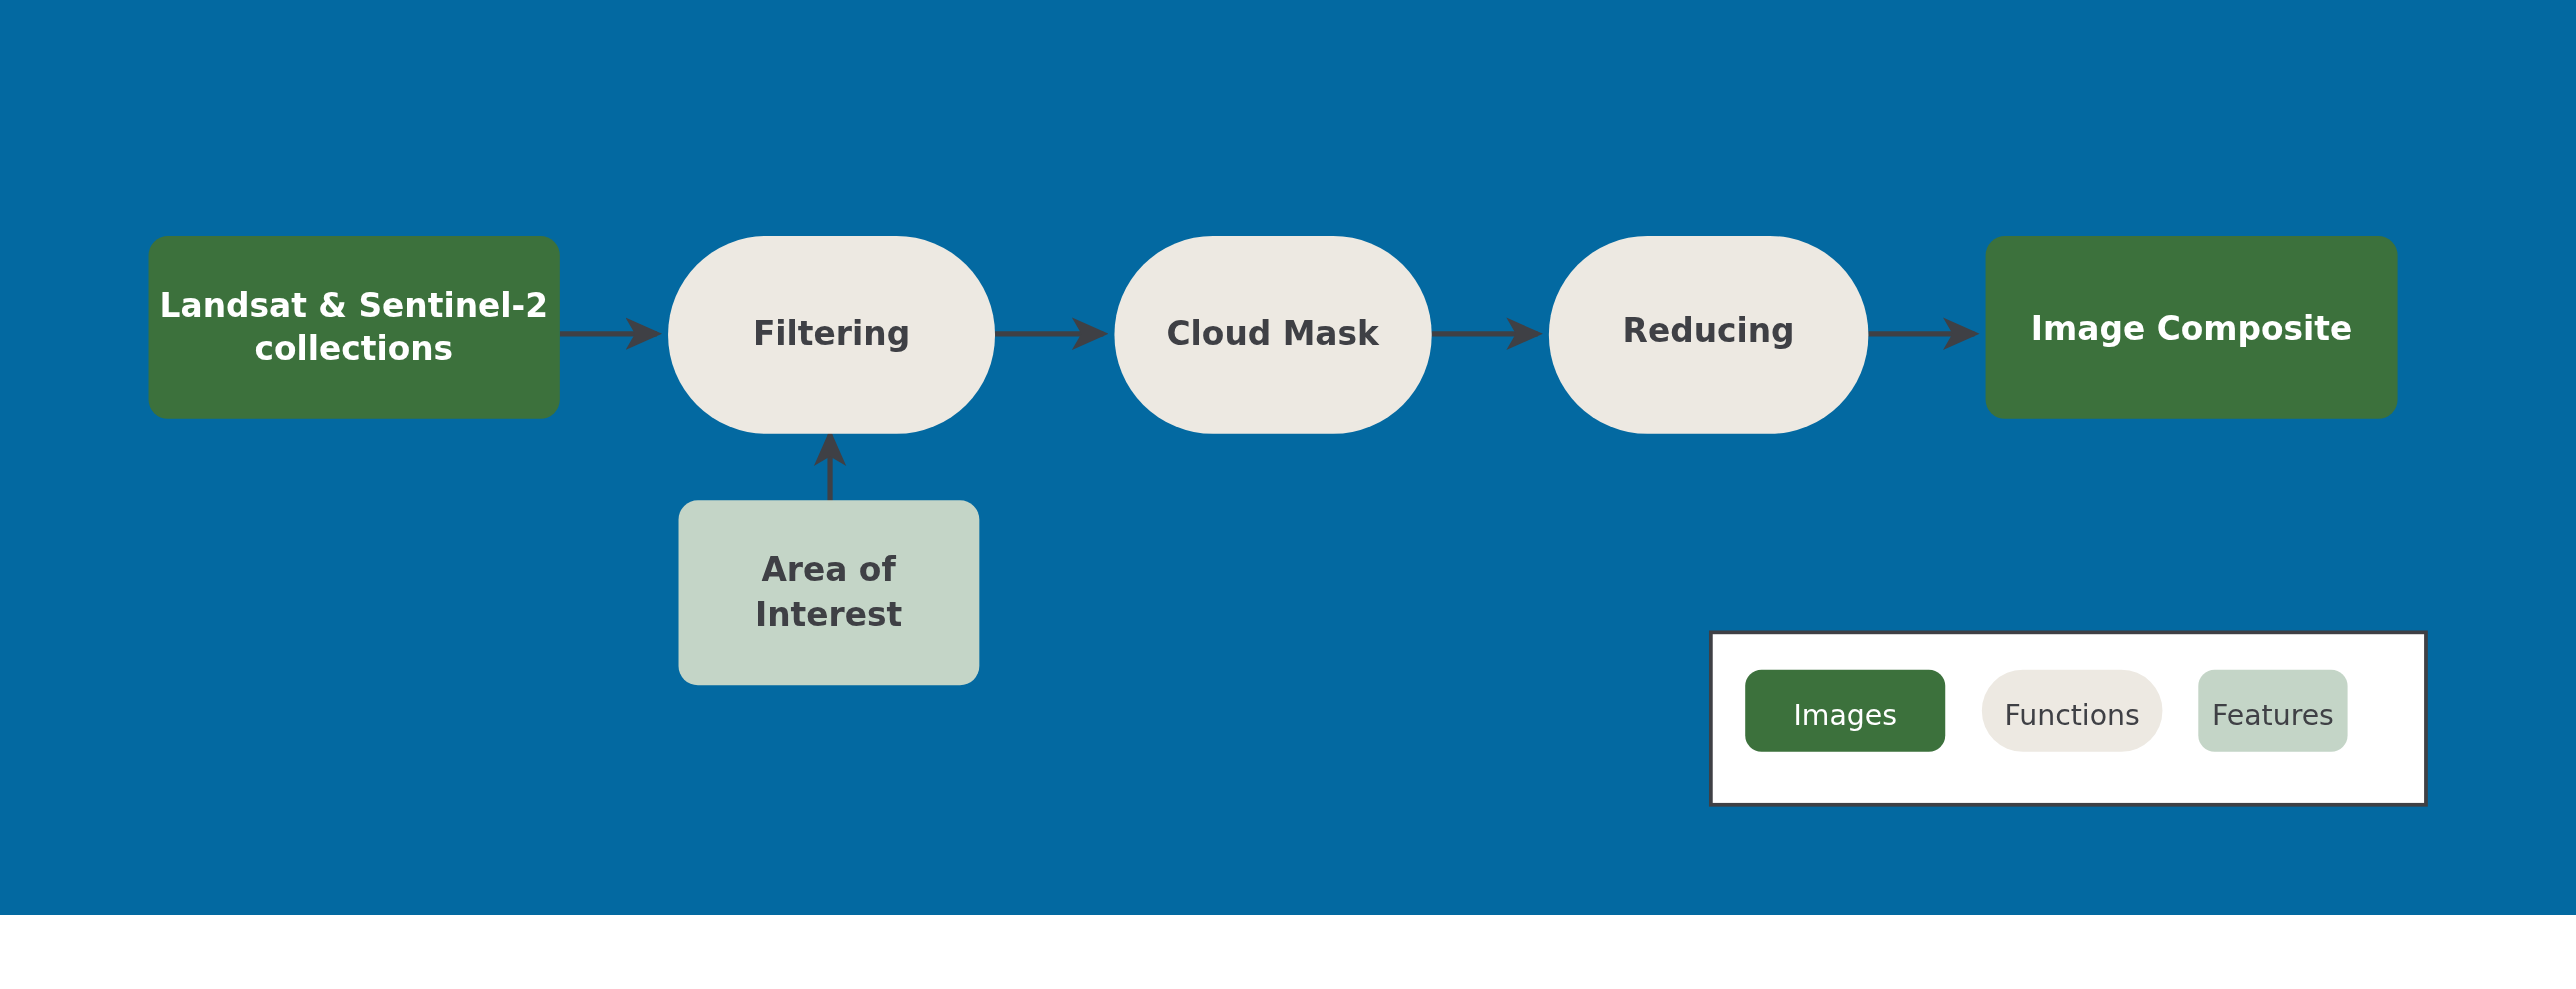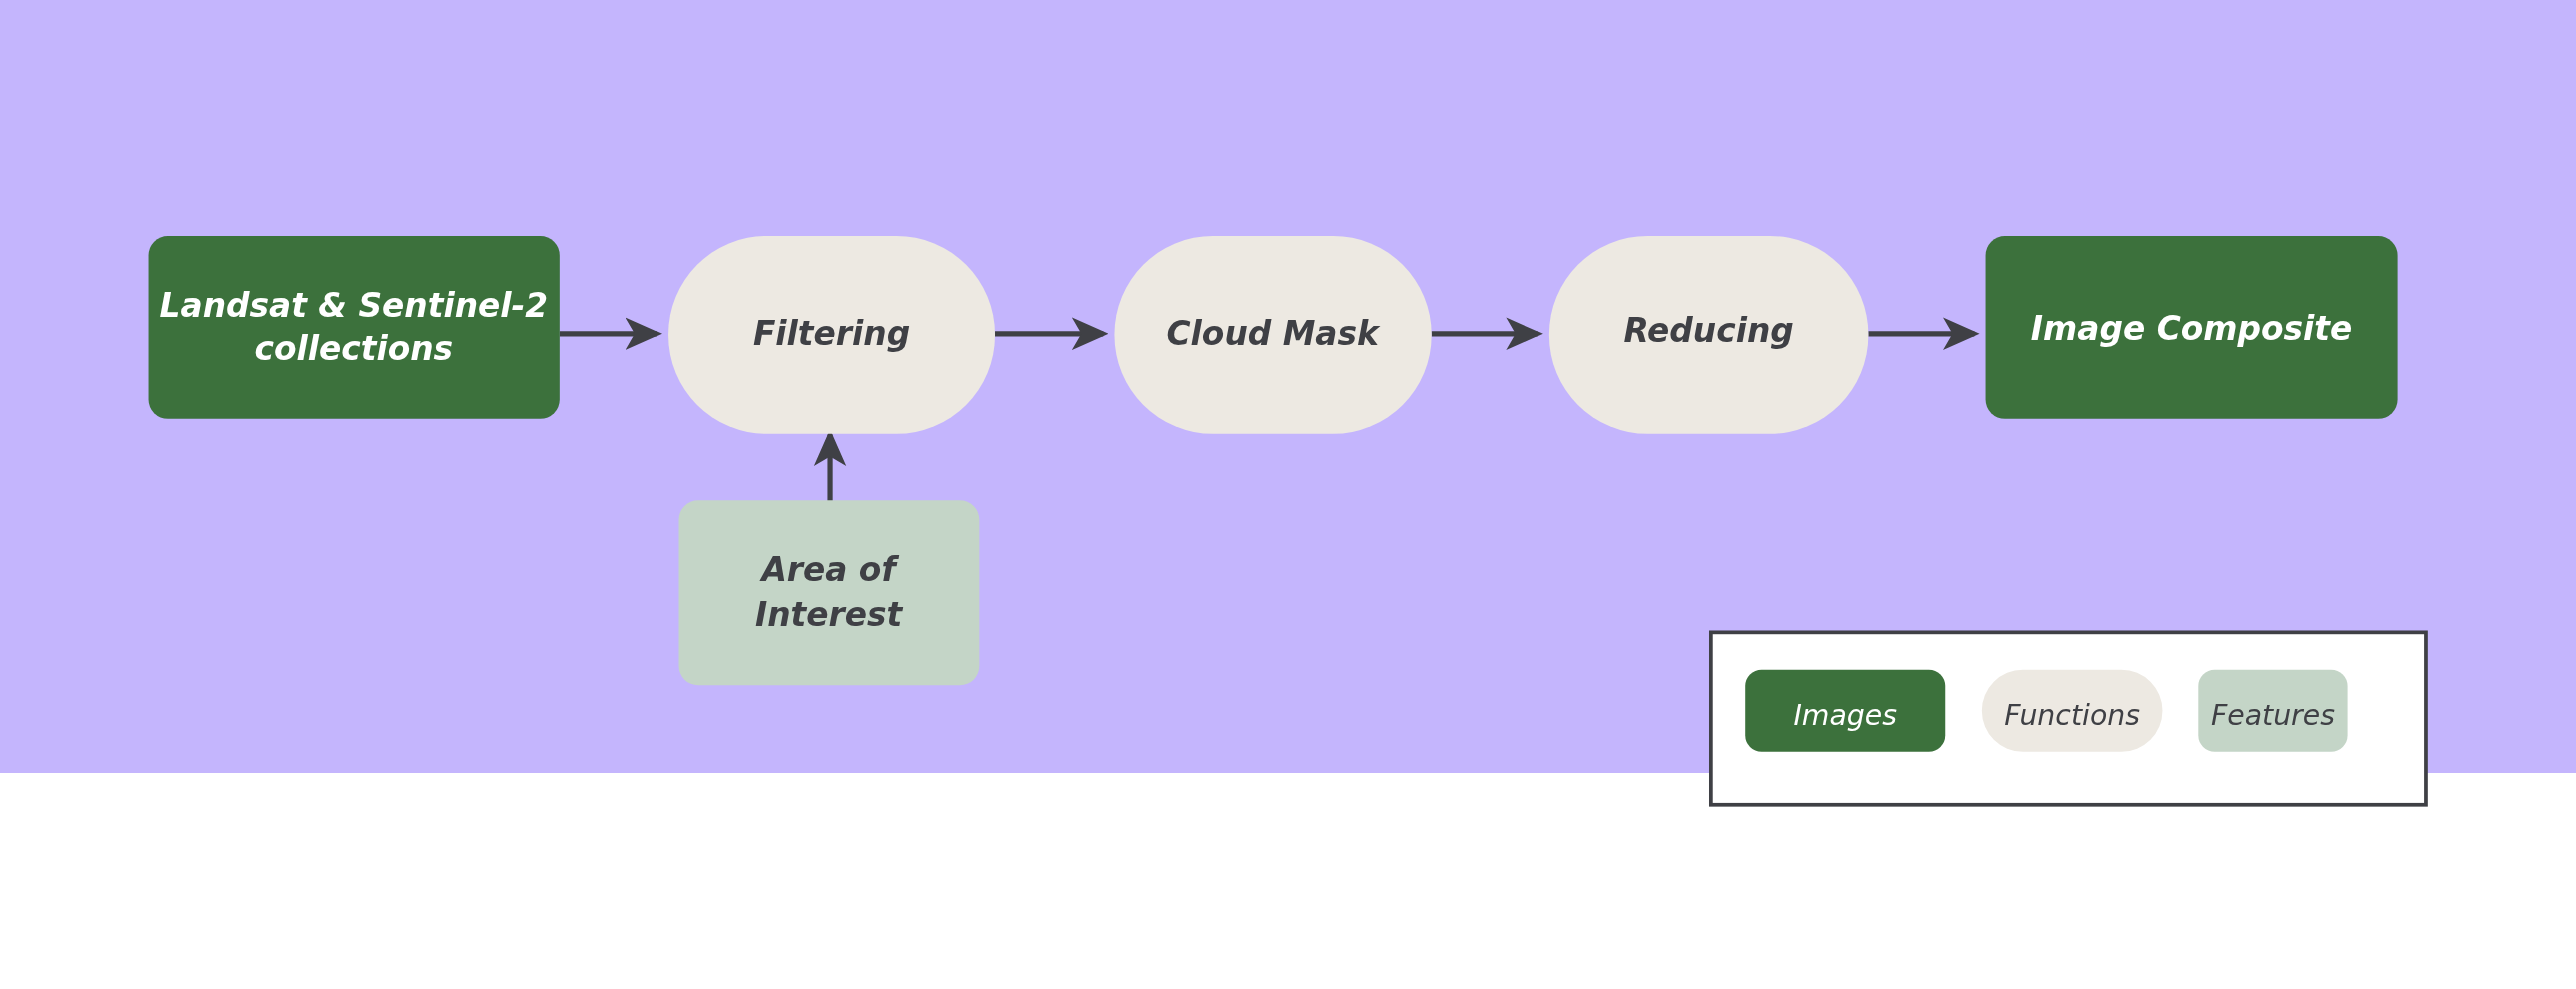--- a/index.html
+++ b/index.html
@@ -9,23 +9,22 @@
   }
   body {
     width: 2576px;
     height: 990px;
     font-family: "DejaVu Sans", sans-serif;
     overflow: hidden;
   }
   #canvas {
     position: relative;
     width: 2576px;
-    height: 773px;
-    background: #c4b5fd;
-    font-style: italic;
+    height: 915px;
+    background: #0369a1;
   }
   svg.flow {
     position: absolute;
     top: 0;
     left: 0;
     width: 2576px;
     height: 990px;
   }
   .node-label {
     font-family: "DejaVu Sans", sans-serif;

